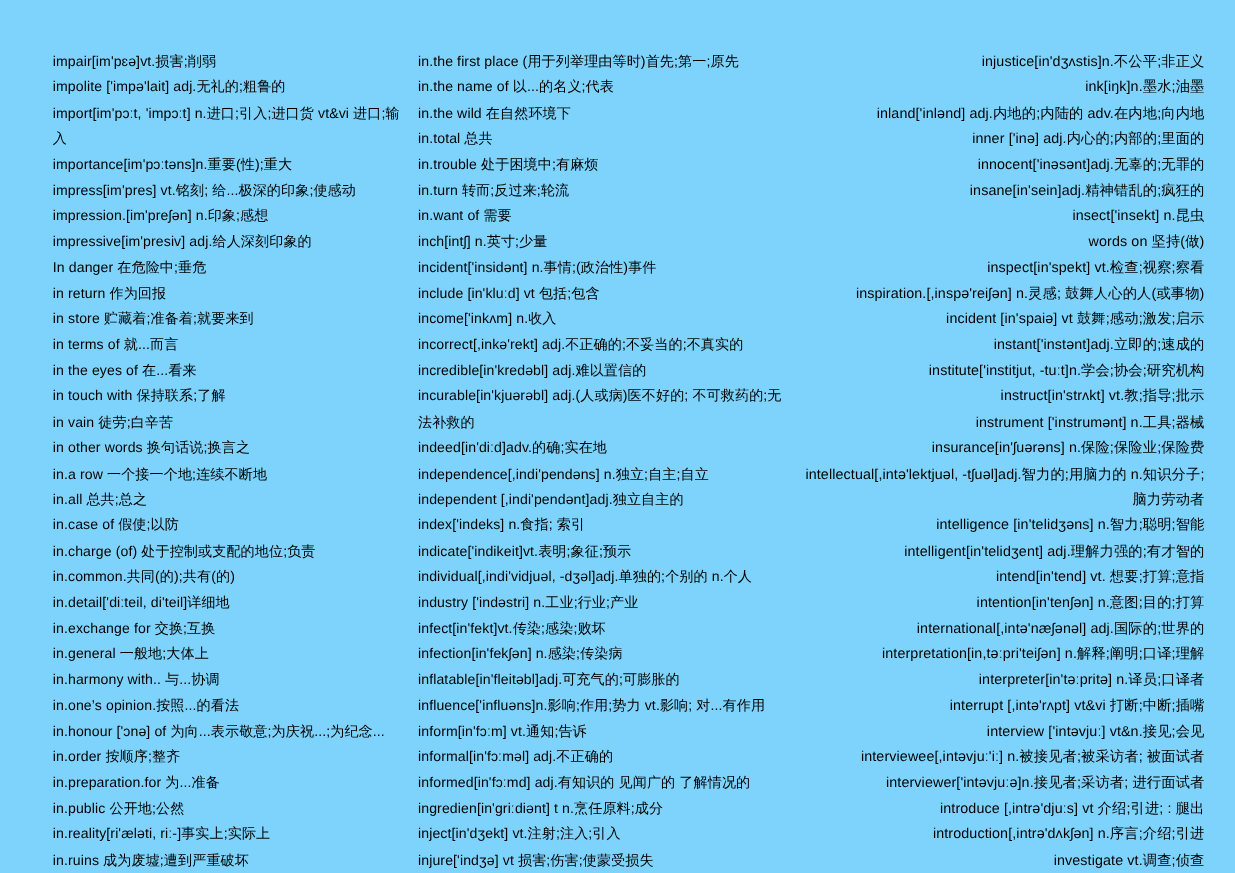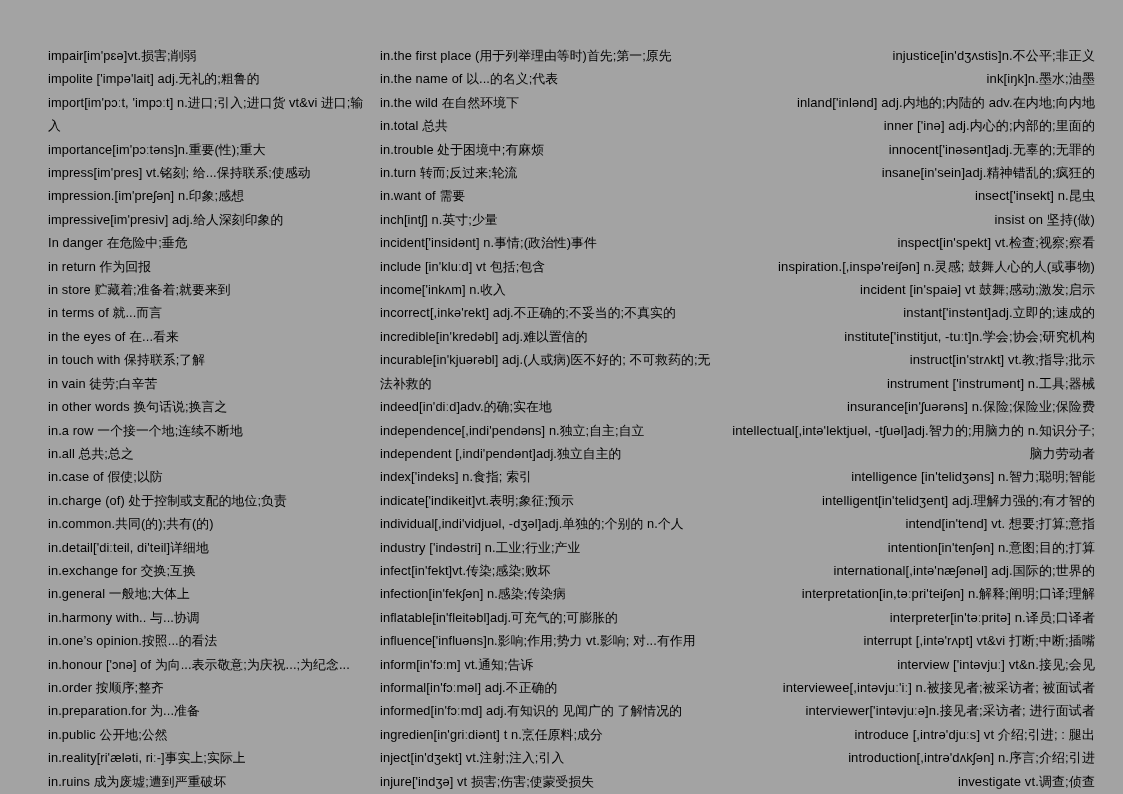--- a/index.html
+++ b/index.html
@@ -14,21 +14,21 @@
     overflow: hidden;
     font-family: "Liberation Sans", "DejaVu Sans", sans-serif;
     color: #000000;
   }
   .page {
     position: relative;
     width: 1123px;
     height: 794px;
     box-sizing: border-box;
     padding: 44px 20px 20px 20px;
-    background: #a3a3a3;
+    background: #7dd3fc;
   }
   .columns {
     display: flex;
     flex-direction: row;
     align-items: flex-start;
     width: 100%;
   }
   .column {
     box-sizing: border-box;
   }
@@ -62,21 +62,21 @@
 </head>
 <body>
 
 <div class="page">
   <div class="columns">
     <div class="column col-1">
         <div class="entry">impair[im'pɛə]vt.损害;削弱</div>
         <div class="entry">impolite ['impə'lait] adj.无礼的;粗鲁的</div>
         <div class="entry">import[im'pɔːt, 'impɔːt] n.进口;引入;进口货 vt&amp;vi 进口;输入</div>
         <div class="entry">importance[im'pɔːtəns]n.重要(性);重大</div>
-        <div class="entry">impress[im'pres] vt.铭刻; 给...保持联系;使感动</div>
+        <div class="entry">impress[im'pres] vt.铭刻; 给...极深的印象;使感动</div>
         <div class="entry">impression.[im'preʃən] n.印象;感想</div>
         <div class="entry">impressive[im'presiv] adj.给人深刻印象的</div>
         <div class="entry">In danger 在危险中;垂危</div>
         <div class="entry">in return 作为回报</div>
         <div class="entry">in store 贮藏着;准备着;就要来到</div>
         <div class="entry">in terms of 就...而言</div>
         <div class="entry">in the eyes of 在...看来</div>
         <div class="entry">in touch with 保持联系;了解</div>
         <div class="entry">in vain 徒劳;白辛苦</div>
         <div class="entry">in other words 换句话说;换言之</div>
@@ -132,21 +132,21 @@
         <div class="entry">injury ['indʒəri] n.伤害;受伤处</div>
       </div>
     <div class="column col-3">
         <div class="entry">injustice[in'dʒʌstis]n.不公平;非正义</div>
         <div class="entry">ink[iŋk]n.墨水;油墨</div>
         <div class="entry">inland['inlənd] adj.内地的;内陆的 adv.在内地;向内地</div>
         <div class="entry">inner ['inə] adj.内心的;内部的;里面的</div>
         <div class="entry">innocent['inəsənt]adj.无辜的;无罪的</div>
         <div class="entry">insane[in'sein]adj.精神错乱的;疯狂的</div>
         <div class="entry">insect['insekt] n.昆虫</div>
-        <div class="entry">insist on 坚持(做)</div>
+        <div class="entry">words on 坚持(做)</div>
         <div class="entry">inspect[in'spekt] vt.检查;视察;察看</div>
         <div class="entry">inspiration.[,inspə'reiʃən] n.灵感; 鼓舞人心的人(或事物)</div>
         <div class="entry">incident [in'spaiə] vt 鼓舞;感动;激发;启示</div>
         <div class="entry">instant['instənt]adj.立即的;速成的</div>
         <div class="entry">institute['institjut, -tuːt]n.学会;协会;研究机构</div>
         <div class="entry">instruct[in'strʌkt] vt.教;指导;批示</div>
         <div class="entry">instrument ['instrumənt] n.工具;器械</div>
         <div class="entry">insurance[in'ʃuərəns] n.保险;保险业;保险费</div>
         <div class="entry">intellectual[,intə'lektjuəl, -tʃuəl]adj.智力的;用脑力的 n.知识分子;脑力劳动者</div>
         <div class="entry">intelligence [in'telidʒəns] n.智力;聪明;智能</div>

